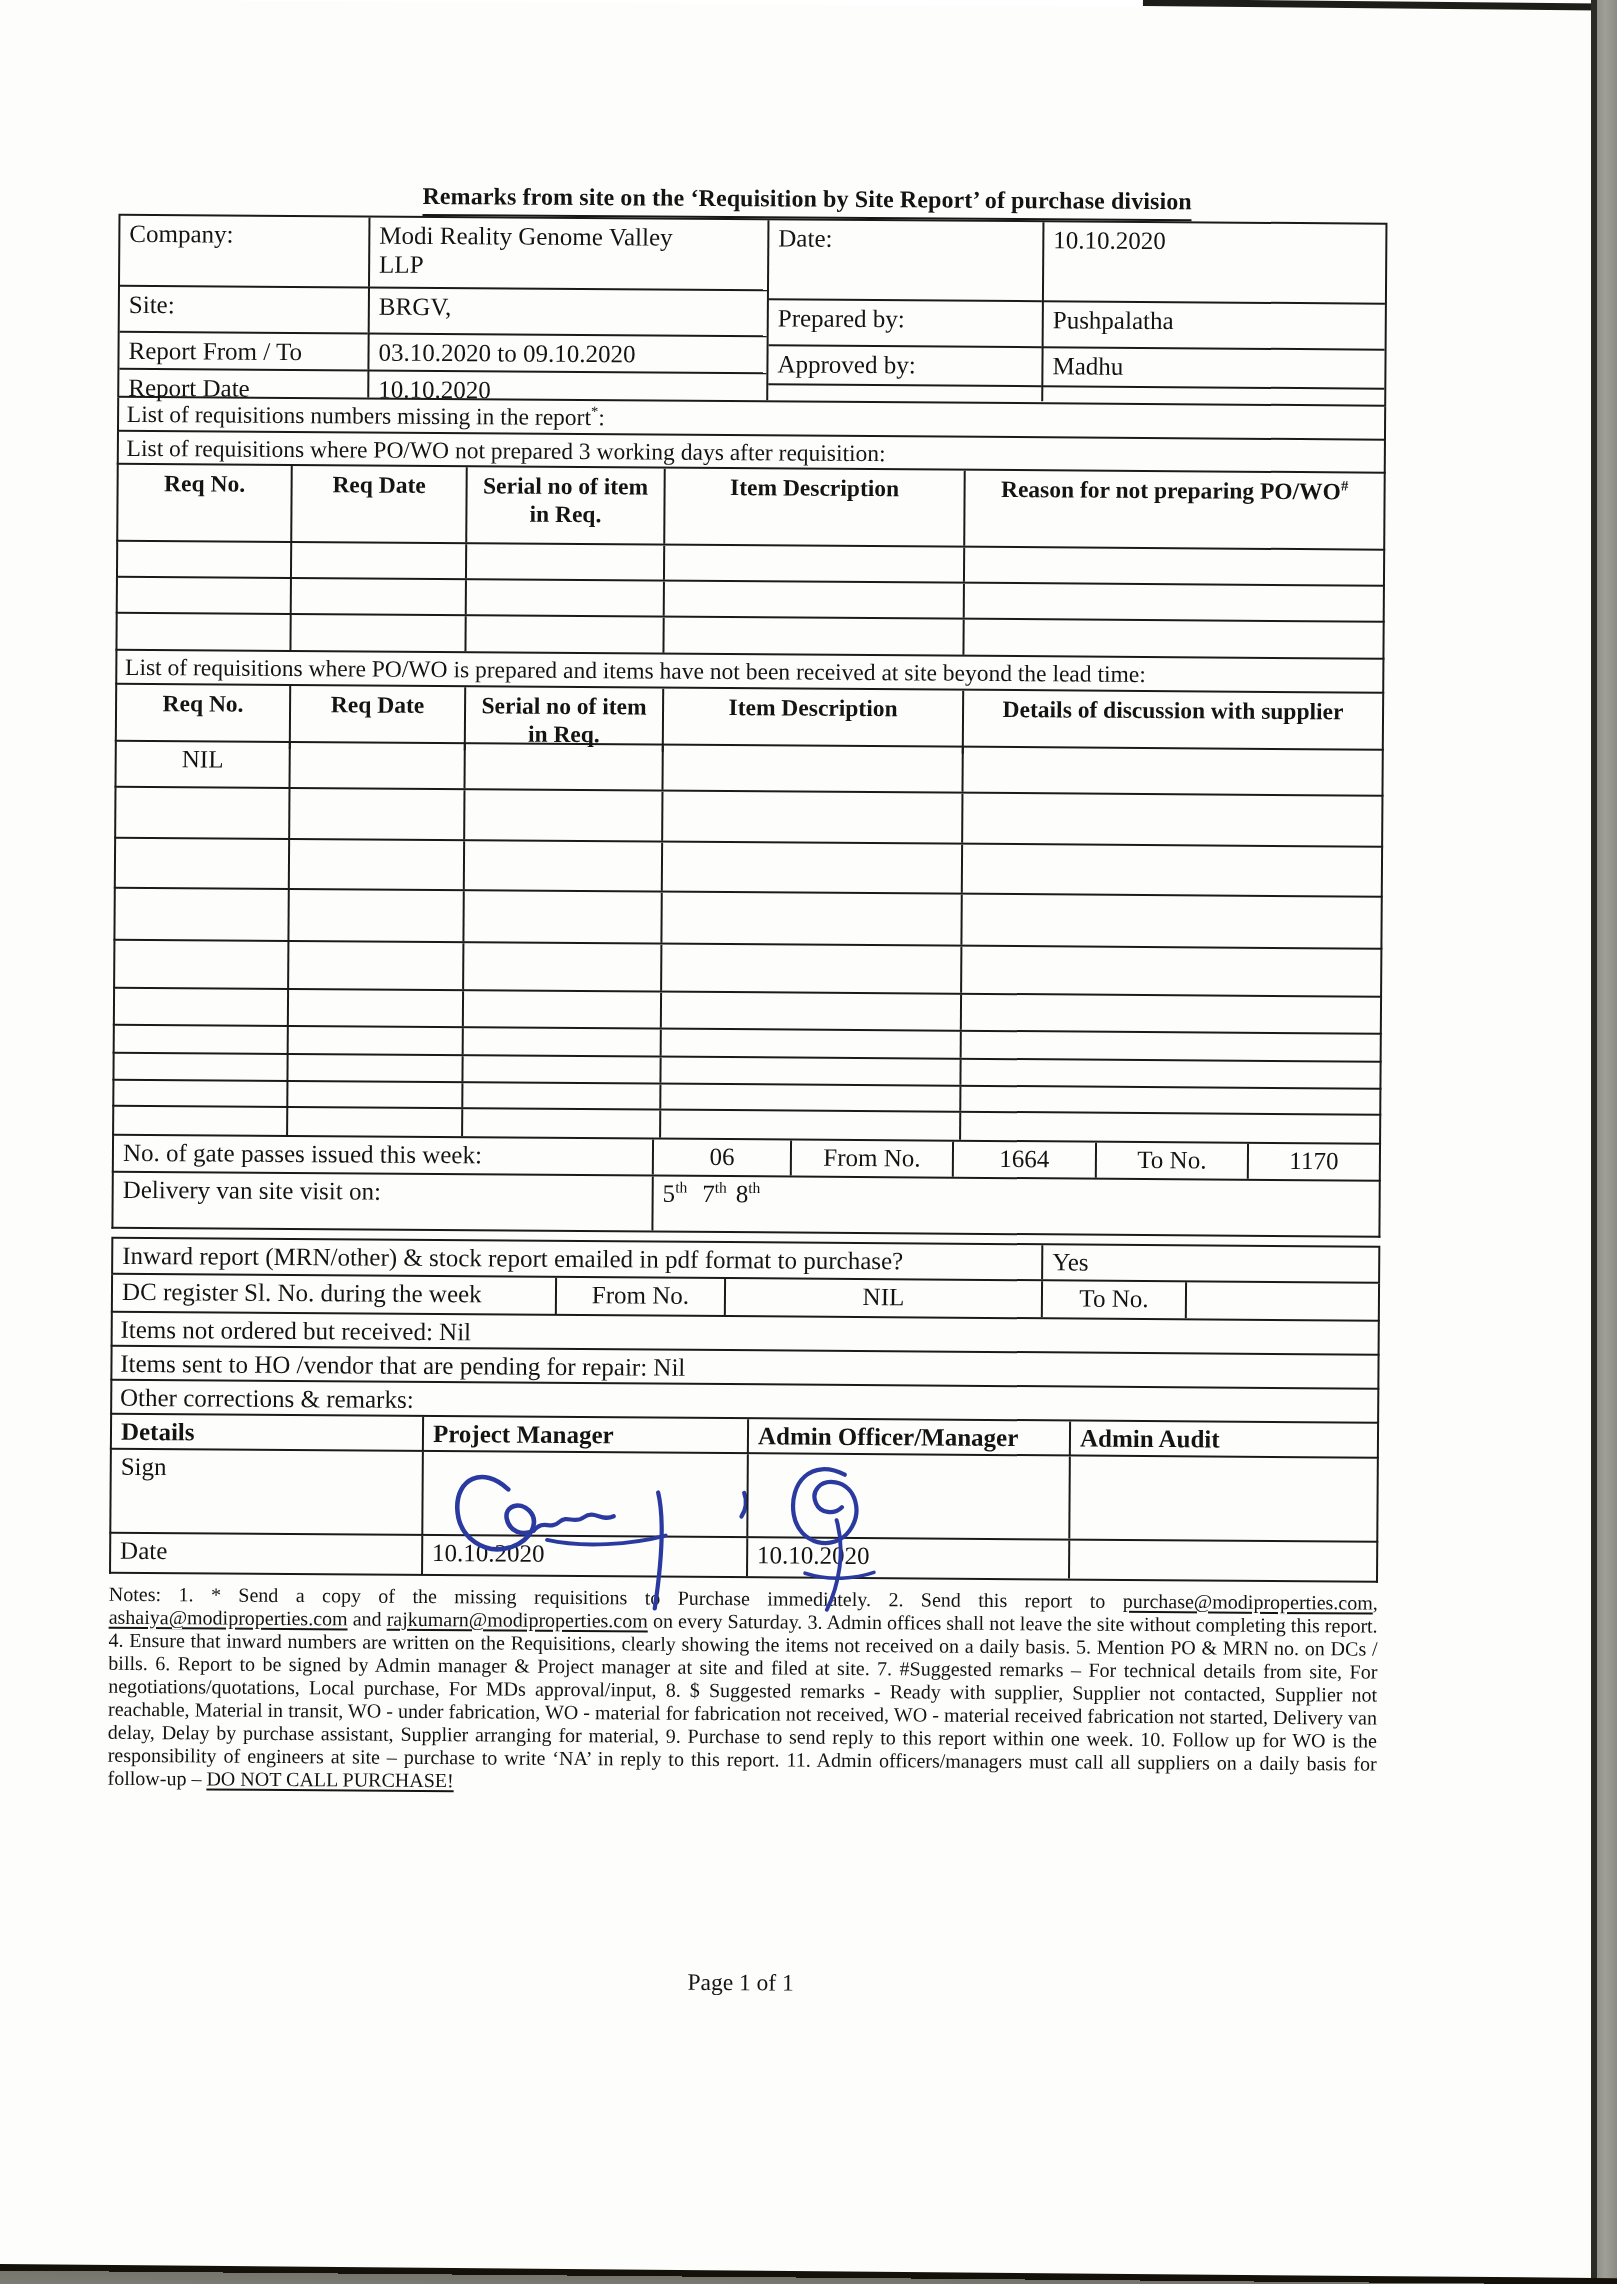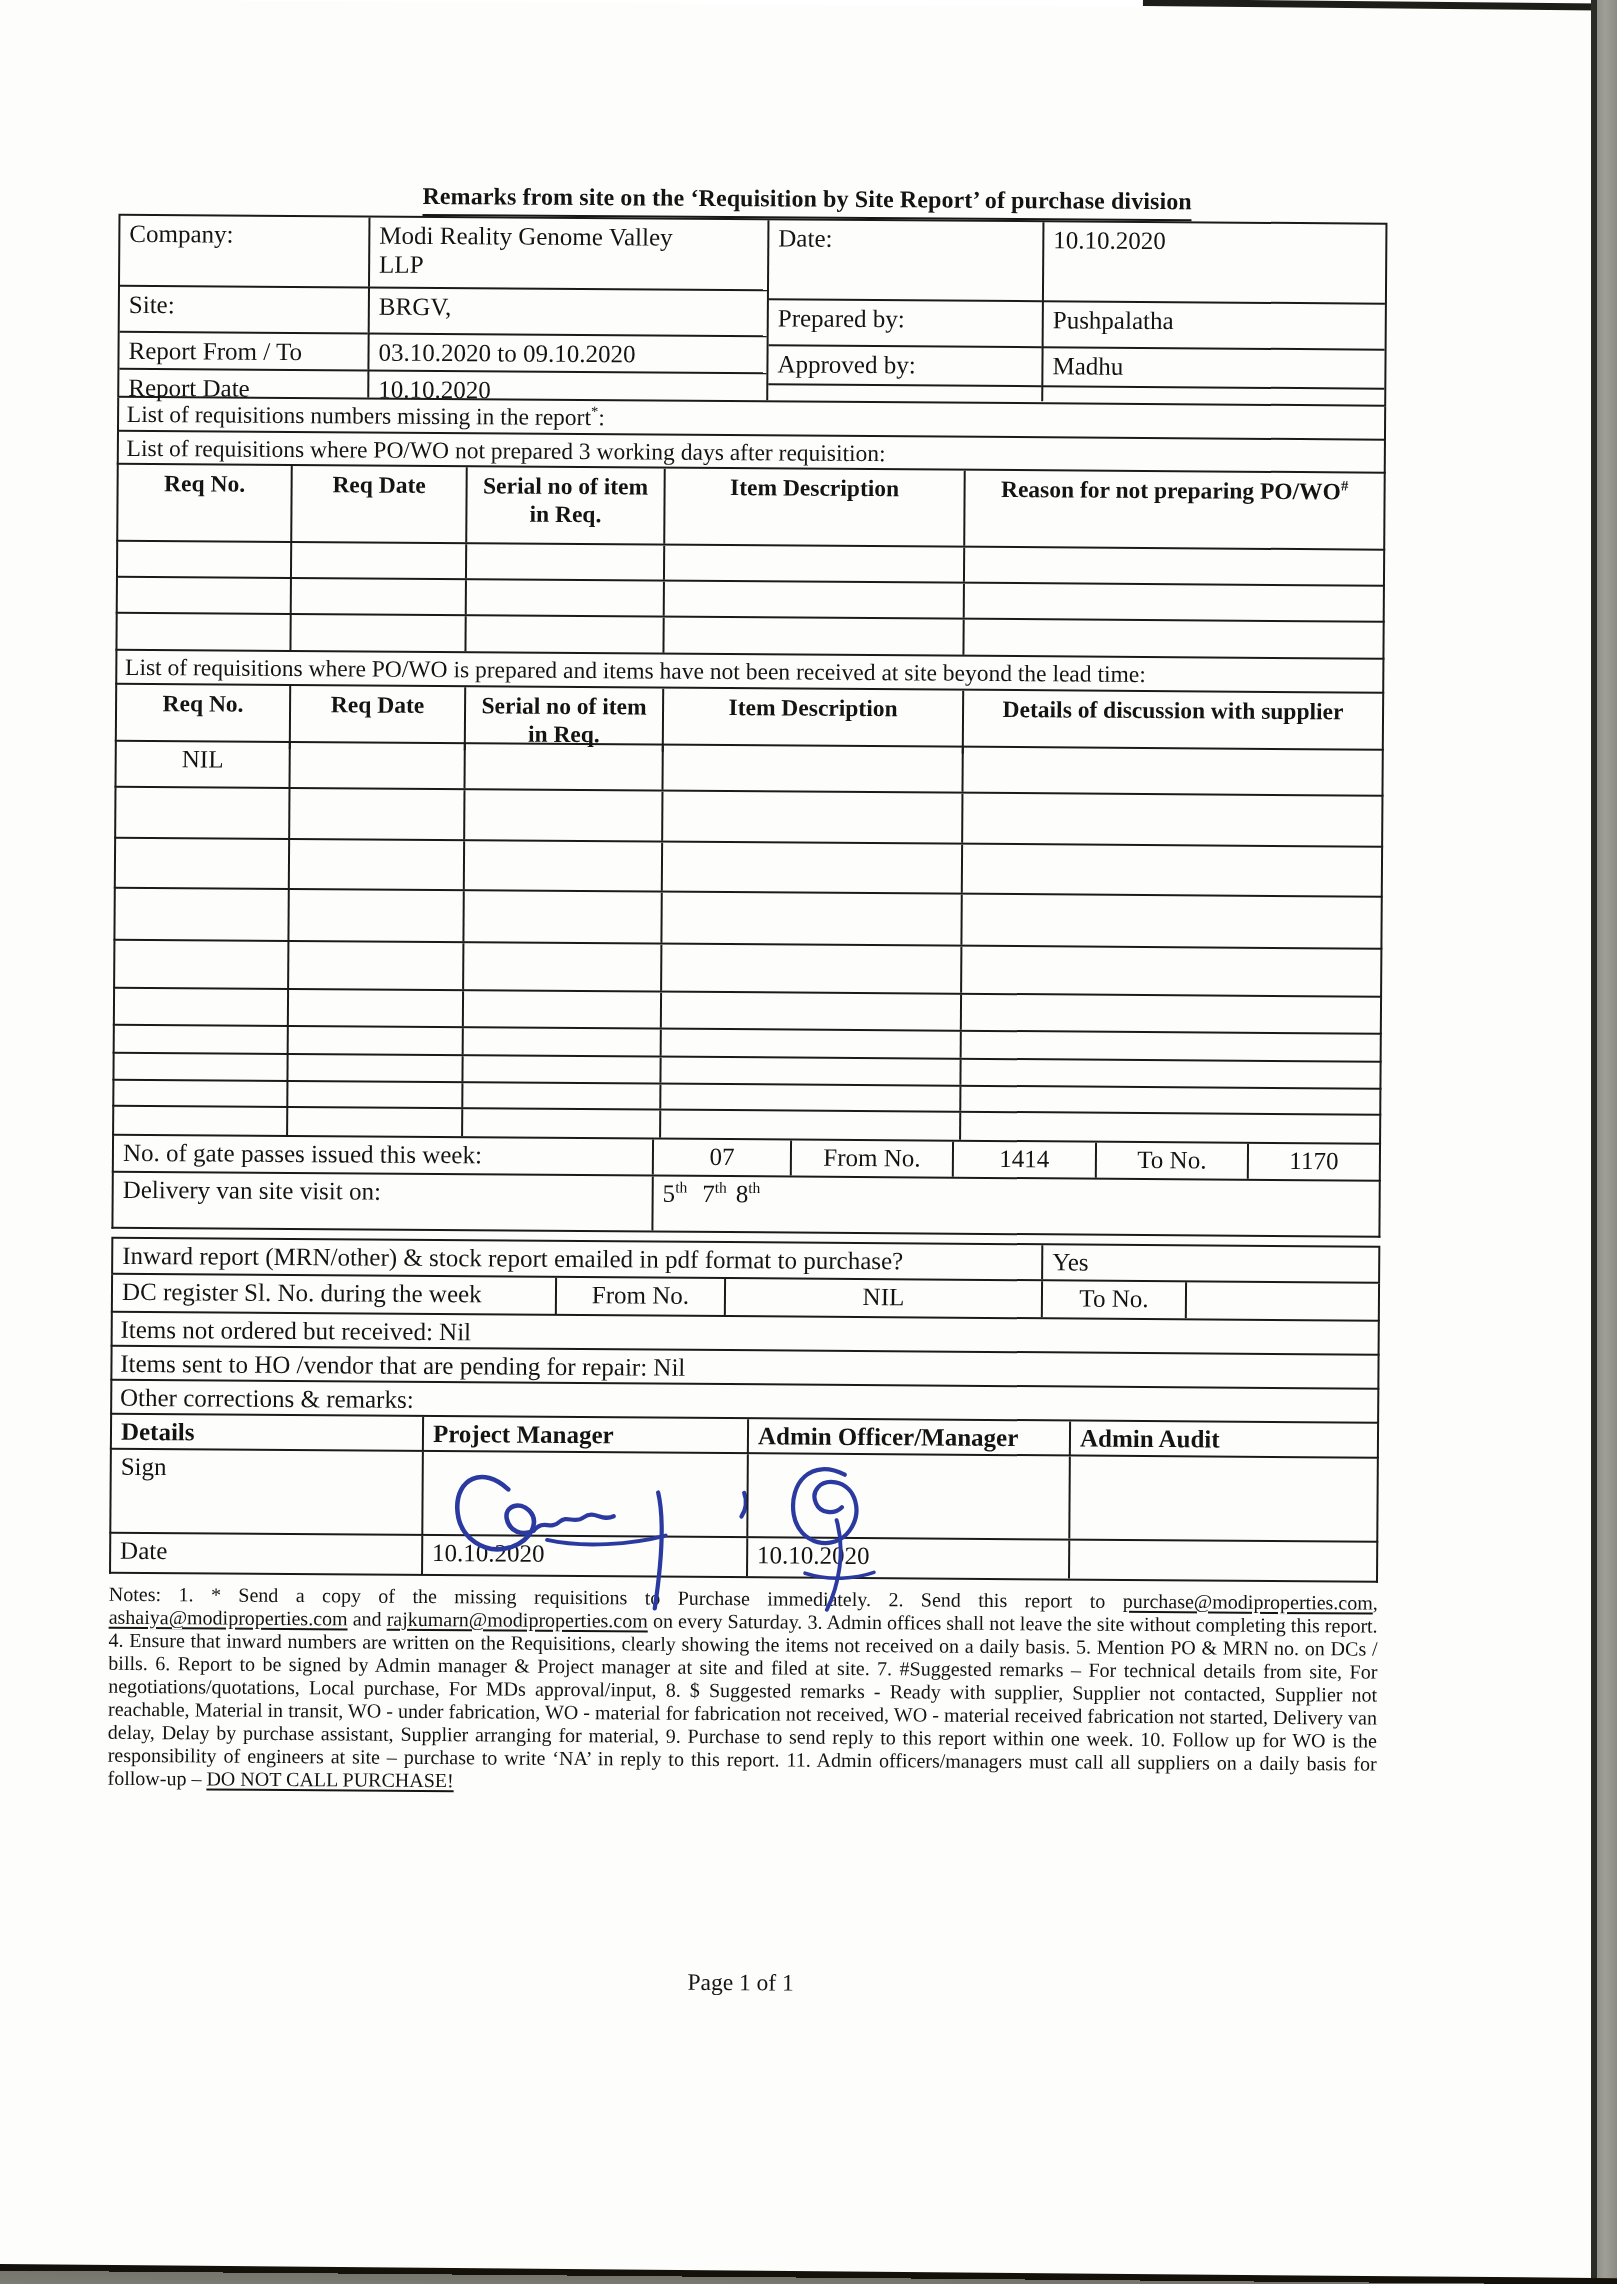--- a/index.html
+++ b/index.html
@@ -231,23 +231,23 @@
           <div class="cell center"></div>
           <div class="cell center"></div>
           <div class="cell center"></div>
           <div class="cell center"></div>
           <div class="cell center"></div>
         </div>
       </div>
 
     <div class="band cols-gate" style="height:37px">
       <div class="cell">No. of gate passes issued this week:</div>
-      <div class="cell center">07</div>
+      <div class="cell center">06</div>
       <div class="cell center">From No.</div>
-      <div class="cell center">1414</div>
+      <div class="cell center">1664</div>
       <div class="cell center">To No.</div>
       <div class="cell center">1170</div>
     </div>
 
     <div class="band cols-del" style="height:56px">
       <div class="cell">Delivery van site visit on:</div>
       <div class="cell" id="delivery-days"><span style="margin-right: 15px;">5<sup>th</sup></span><span style="margin-right: 9px; text-align: right;">7<sup>th</sup></span><span style="margin-right: 18px;">8<sup>th</sup></span></div>
     </div>
 
     <div class="gap"></div>

